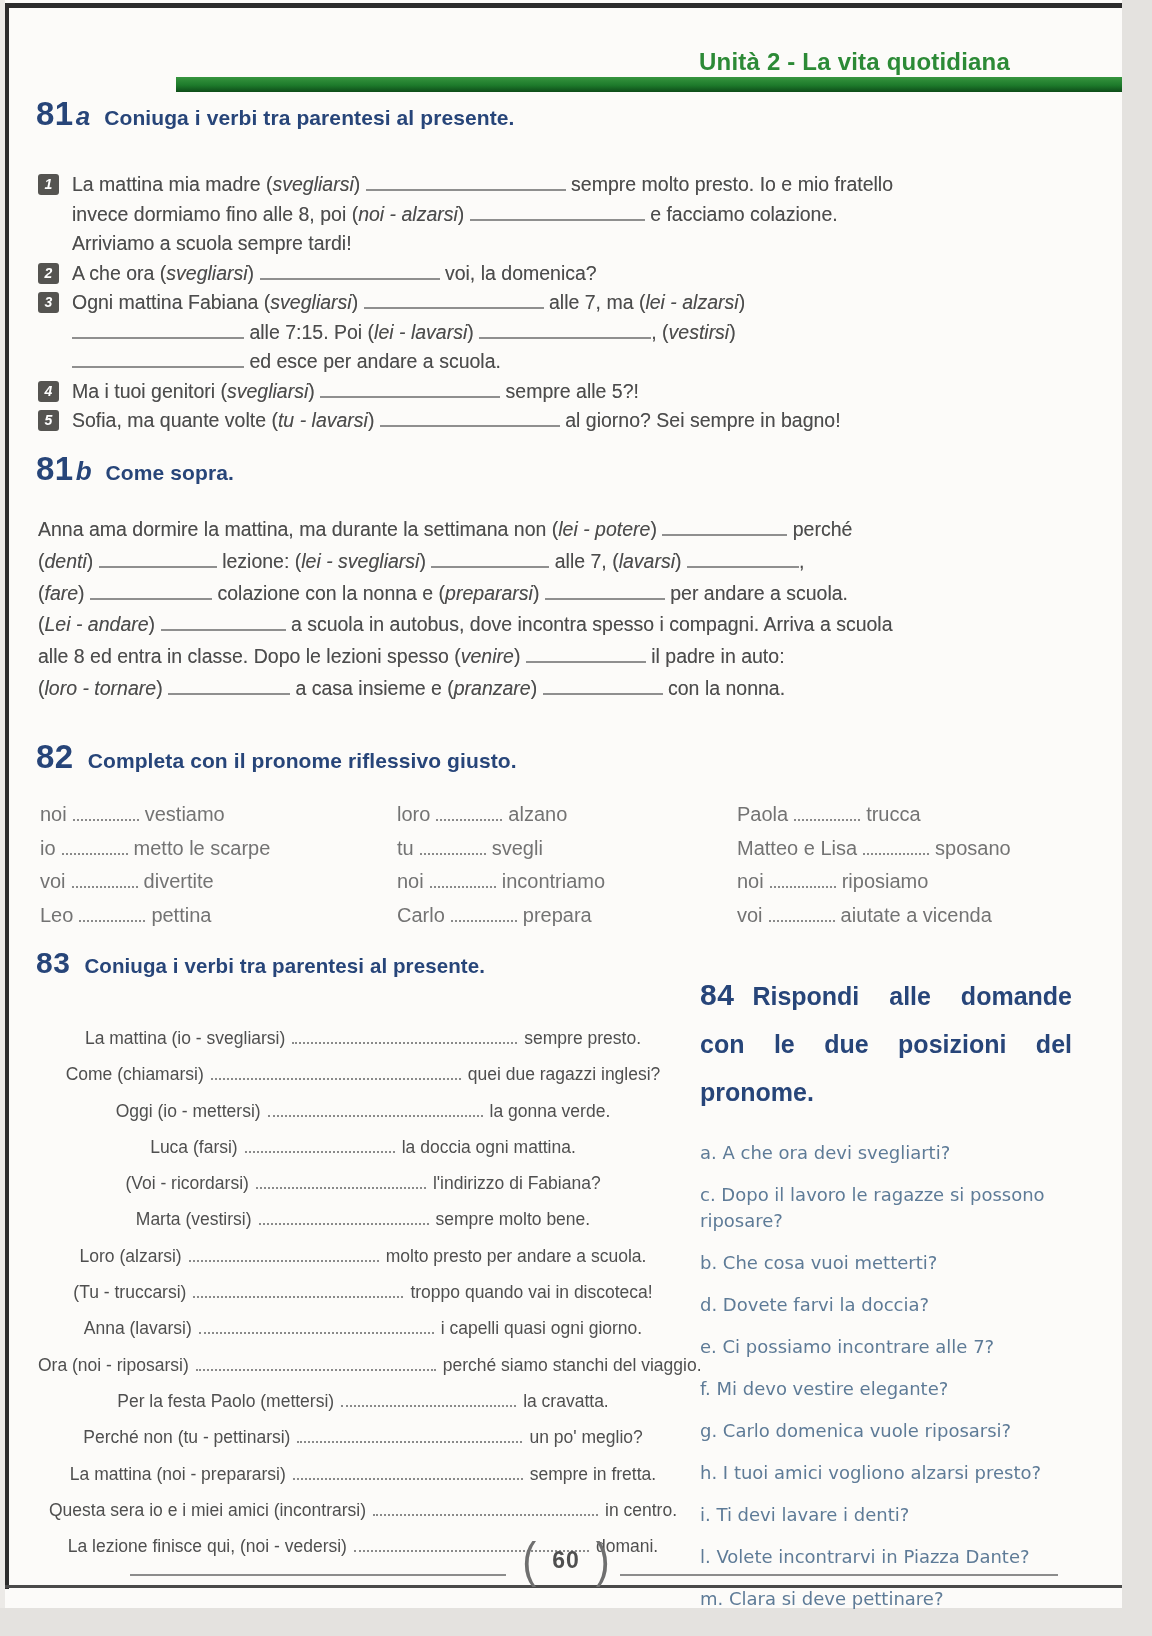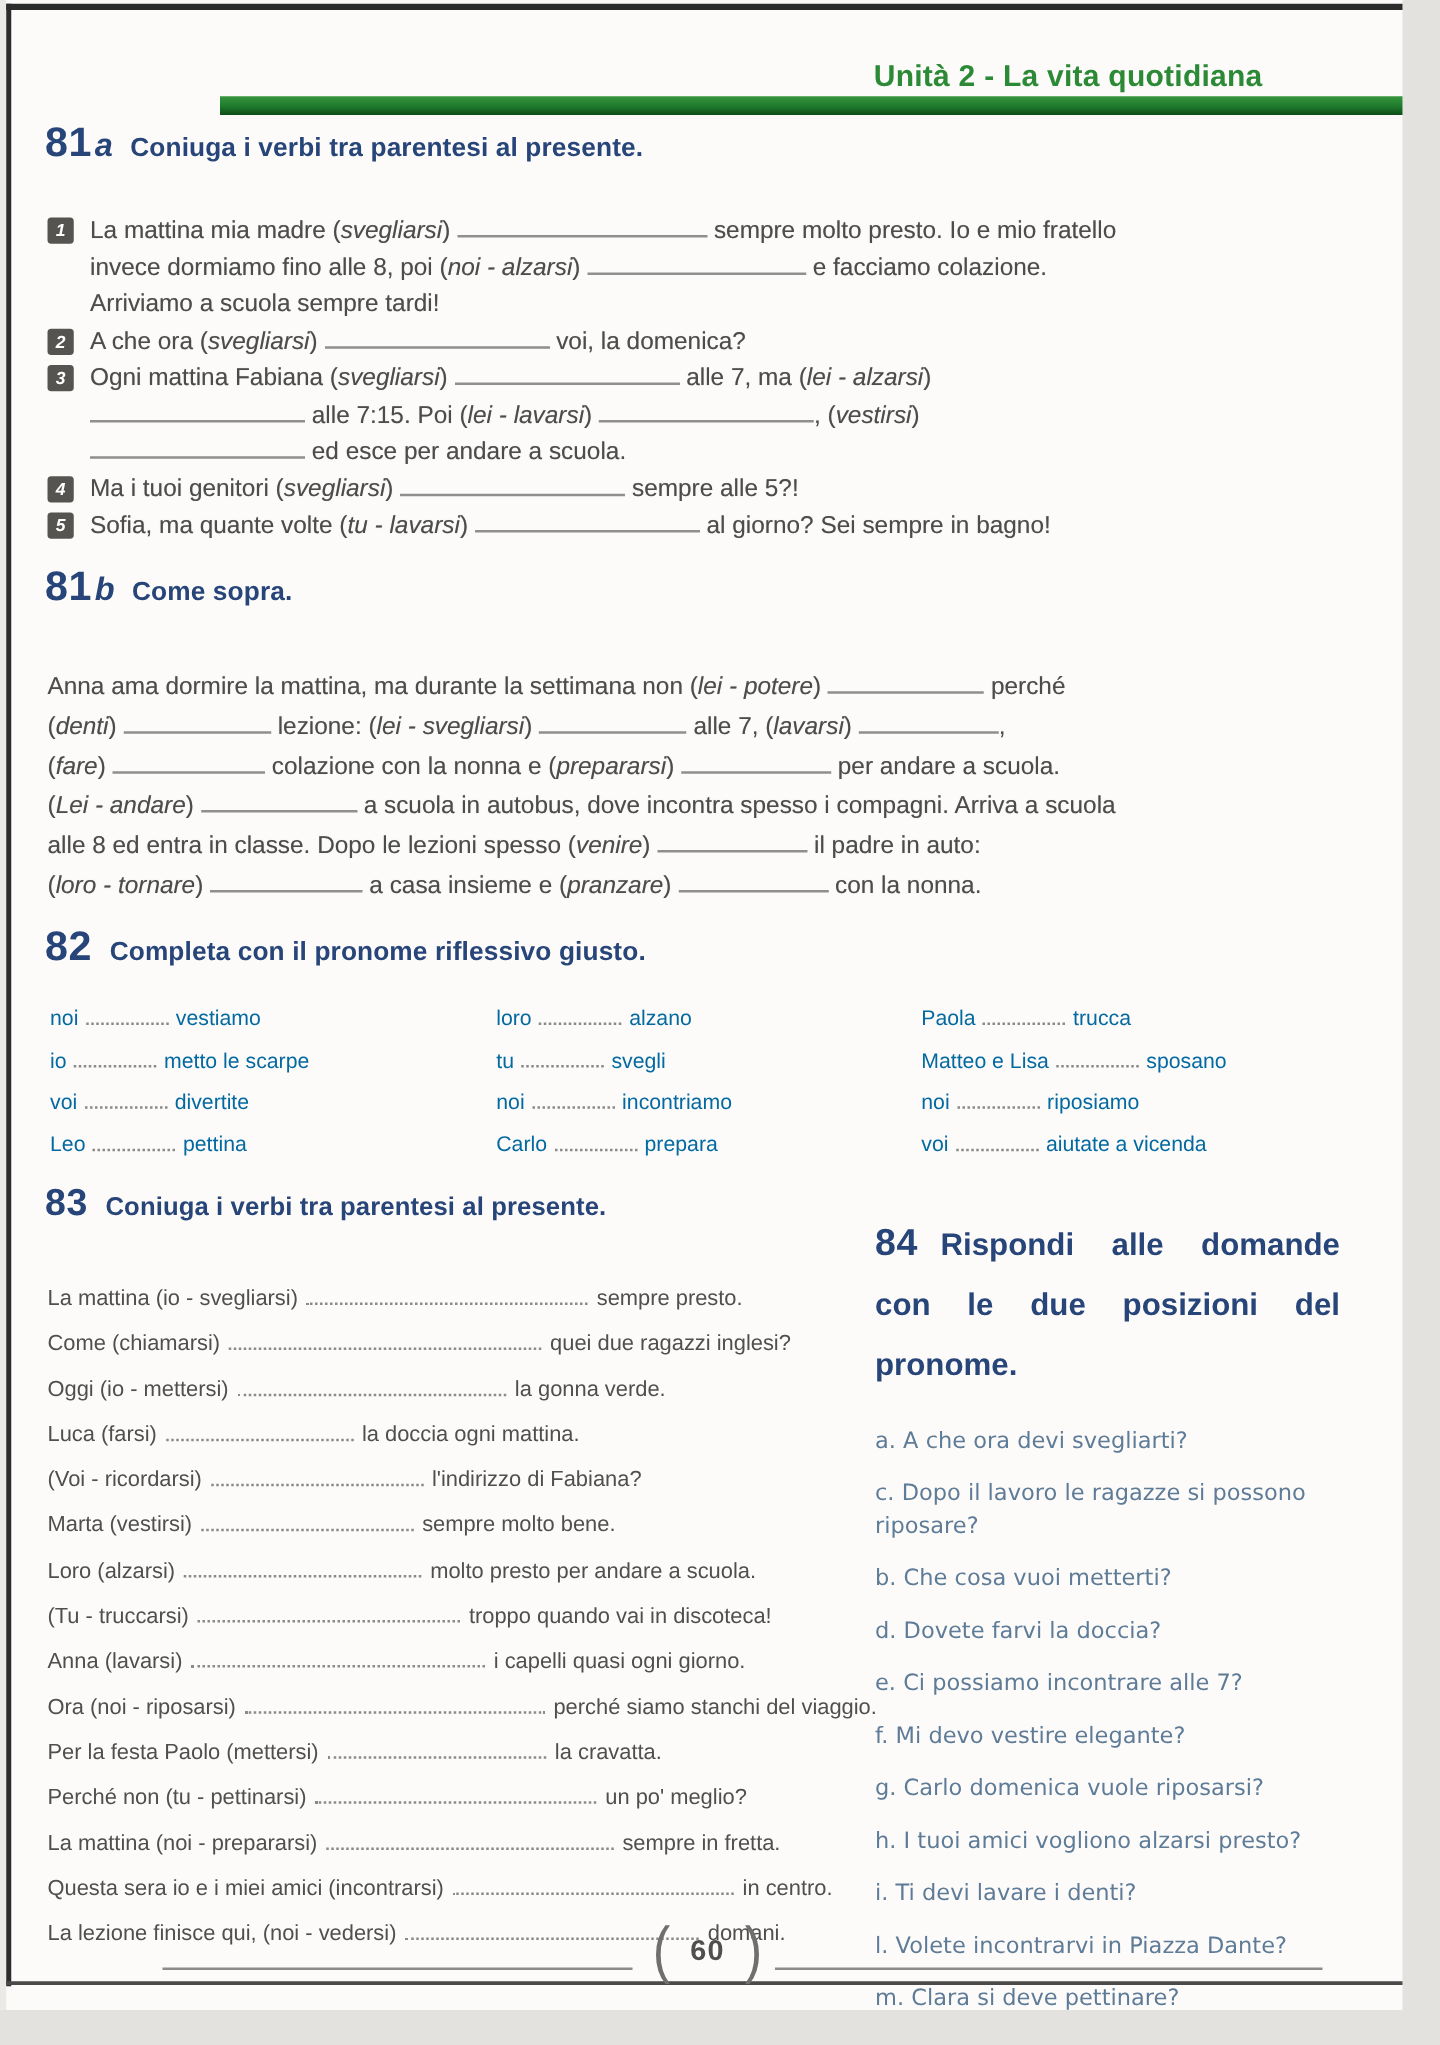--- a/index.html
+++ b/index.html
@@ -27,27 +27,27 @@
   .v{font-style:italic;}
   .blank{display:inline-block;border-bottom:2px solid #8f8f8f;height:15px;vertical-align:baseline;}
   .blank.dots{border-bottom:2px dotted #8a8a8a;}
 
   .items81a{position:absolute;left:38px;top:170px;width:1064px;line-height:29.5px;}
   .item81{position:relative;padding-left:34px;}
   .marker{position:absolute;left:0;top:4px;width:21px;height:21px;background:#555451;color:#fff;
           border-radius:3px;font-size:14px;font-weight:bold;text-align:center;line-height:21px;
           font-style:italic;}
 
-  .par81b{position:absolute;left:38px;top:514px;width:1050px;line-height:31.8px;margin-top:20px;}
-
-  .grid82{position:absolute;left:40px;top:798px;width:1062px;font-size:17px;color:#0369a1;}
+  .par81b{position:absolute;left:38px;top:514px;width:1050px;line-height:31.8px;}
+
+  .grid82{position:absolute;left:40px;top:798px;width:1062px;font-size:20px;color:#737373;}
   .row82{display:grid;grid-template-columns:357px 340px 1fr;line-height:33.5px;}
   .cell82 .blank{margin:0 6px;}
 
-  .sec83-items{position:absolute;left:38px;top:1020px;width:650px;font-size:17.5px;color:#4f4f4f;}
+  .sec83-items{position:absolute;left:38px;top:1020px;width:650px;font-size:17.5px;color:#4f4f4f;text-align:center;}
   .item83{line-height:36.3px;white-space:nowrap;}
   .item83 .blank{margin:0 7px;}
 
   .sec84{position:absolute;left:700px;top:972px;width:372px;}
   .head84{text-align:justify;color:#274579;}
   .head84 .exnum{font-size:30px;margin-right:18px;}
   .head84 .exinstr84{font-size:25px;font-weight:bold;line-height:48px;}
   .q-list{margin-top:24px;font-family:"DejaVu Sans",sans-serif;font-size:18px;color:#5e7b97;}
   .q84{line-height:26px;margin-bottom:16px;}
 

